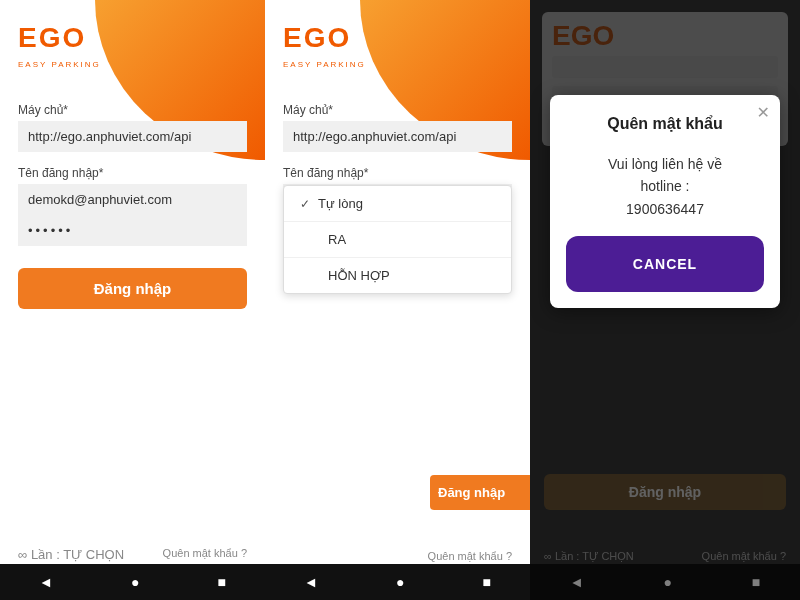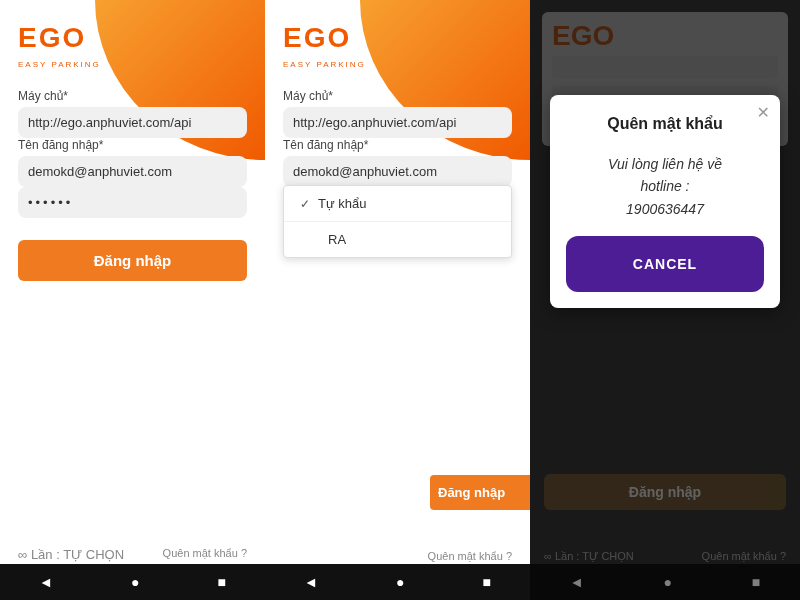--- a/index.html
+++ b/index.html
@@ -56,27 +56,28 @@
     .form-area {
       padding: 20px 18px 0 18px;
       position: relative;
       z-index: 2;
     }
 
     .field-label {
       font-size: 12px;
       color: #444;
       margin-bottom: 4px;
+      margin-top: 14px;
     }
 
     .field-input {
       width: 100%;
       background: #f0f0f0;
       border: none;
-      border-radius: 8px;
+      border-radius: 0;
       padding: 8px 10px;
       font-size: 13px;
       color: #333;
       outline: none;
     }
 
     .field-input.password {
       letter-spacing: 3px;
     }
 
@@ -211,21 +212,20 @@
       color: #222;
       margin-bottom: 20px;
     }
 
     .dialog-body {
       text-align: center;
       font-size: 14px;
       color: #333;
       line-height: 1.6;
       margin-bottom: 16px;
-      font-style: italic;
     }
 
     .dialog-cancel-btn {
       width: 100%;
       background: #4c1d95;
       color: #fff;
       border: none;
       border-radius: 12px;
       padding: 20px;
       font-size: 14px;
@@ -314,25 +314,29 @@
     <div class="field-label">Máy chủ*</div>
     <input class="field-input" type="text" value="http://ego.anphuviet.com/api" style="">
 
     <div class="field-label">Tên đăng nhập*</div>
     <input class="field-input" type="text" value="demokd@anphuviet.com" style="">
   </div>
 
   <div class="dropdown-overlay">
     <div class="dropdown-item">
       <span class="check">✓</span>
-      <span>Tự khẩu</span>
+      <span>Tự lòng</span>
     </div>
     <div class="dropdown-item">
       <span style="width:20px"></span>
       <span>RA</span>
+    </div>
+    <div class="dropdown-item">
+      <span style="width:20px"></span>
+      <span>HỖN HỢP</span>
     </div>
   </div>
 
   <div style="position:absolute; bottom:90px; right:0; width:100px; background:#f07a20; color:#fff; padding:10px 8px; font-size:13px; font-weight:bold; border-radius:4px 0 0 4px; z-index:1;">
     <span>Đăng nhập</span>
   </div>
 
   <div class="footer-bar">
     <span></span>
     <span>Quên mật khẩu ?</span>

